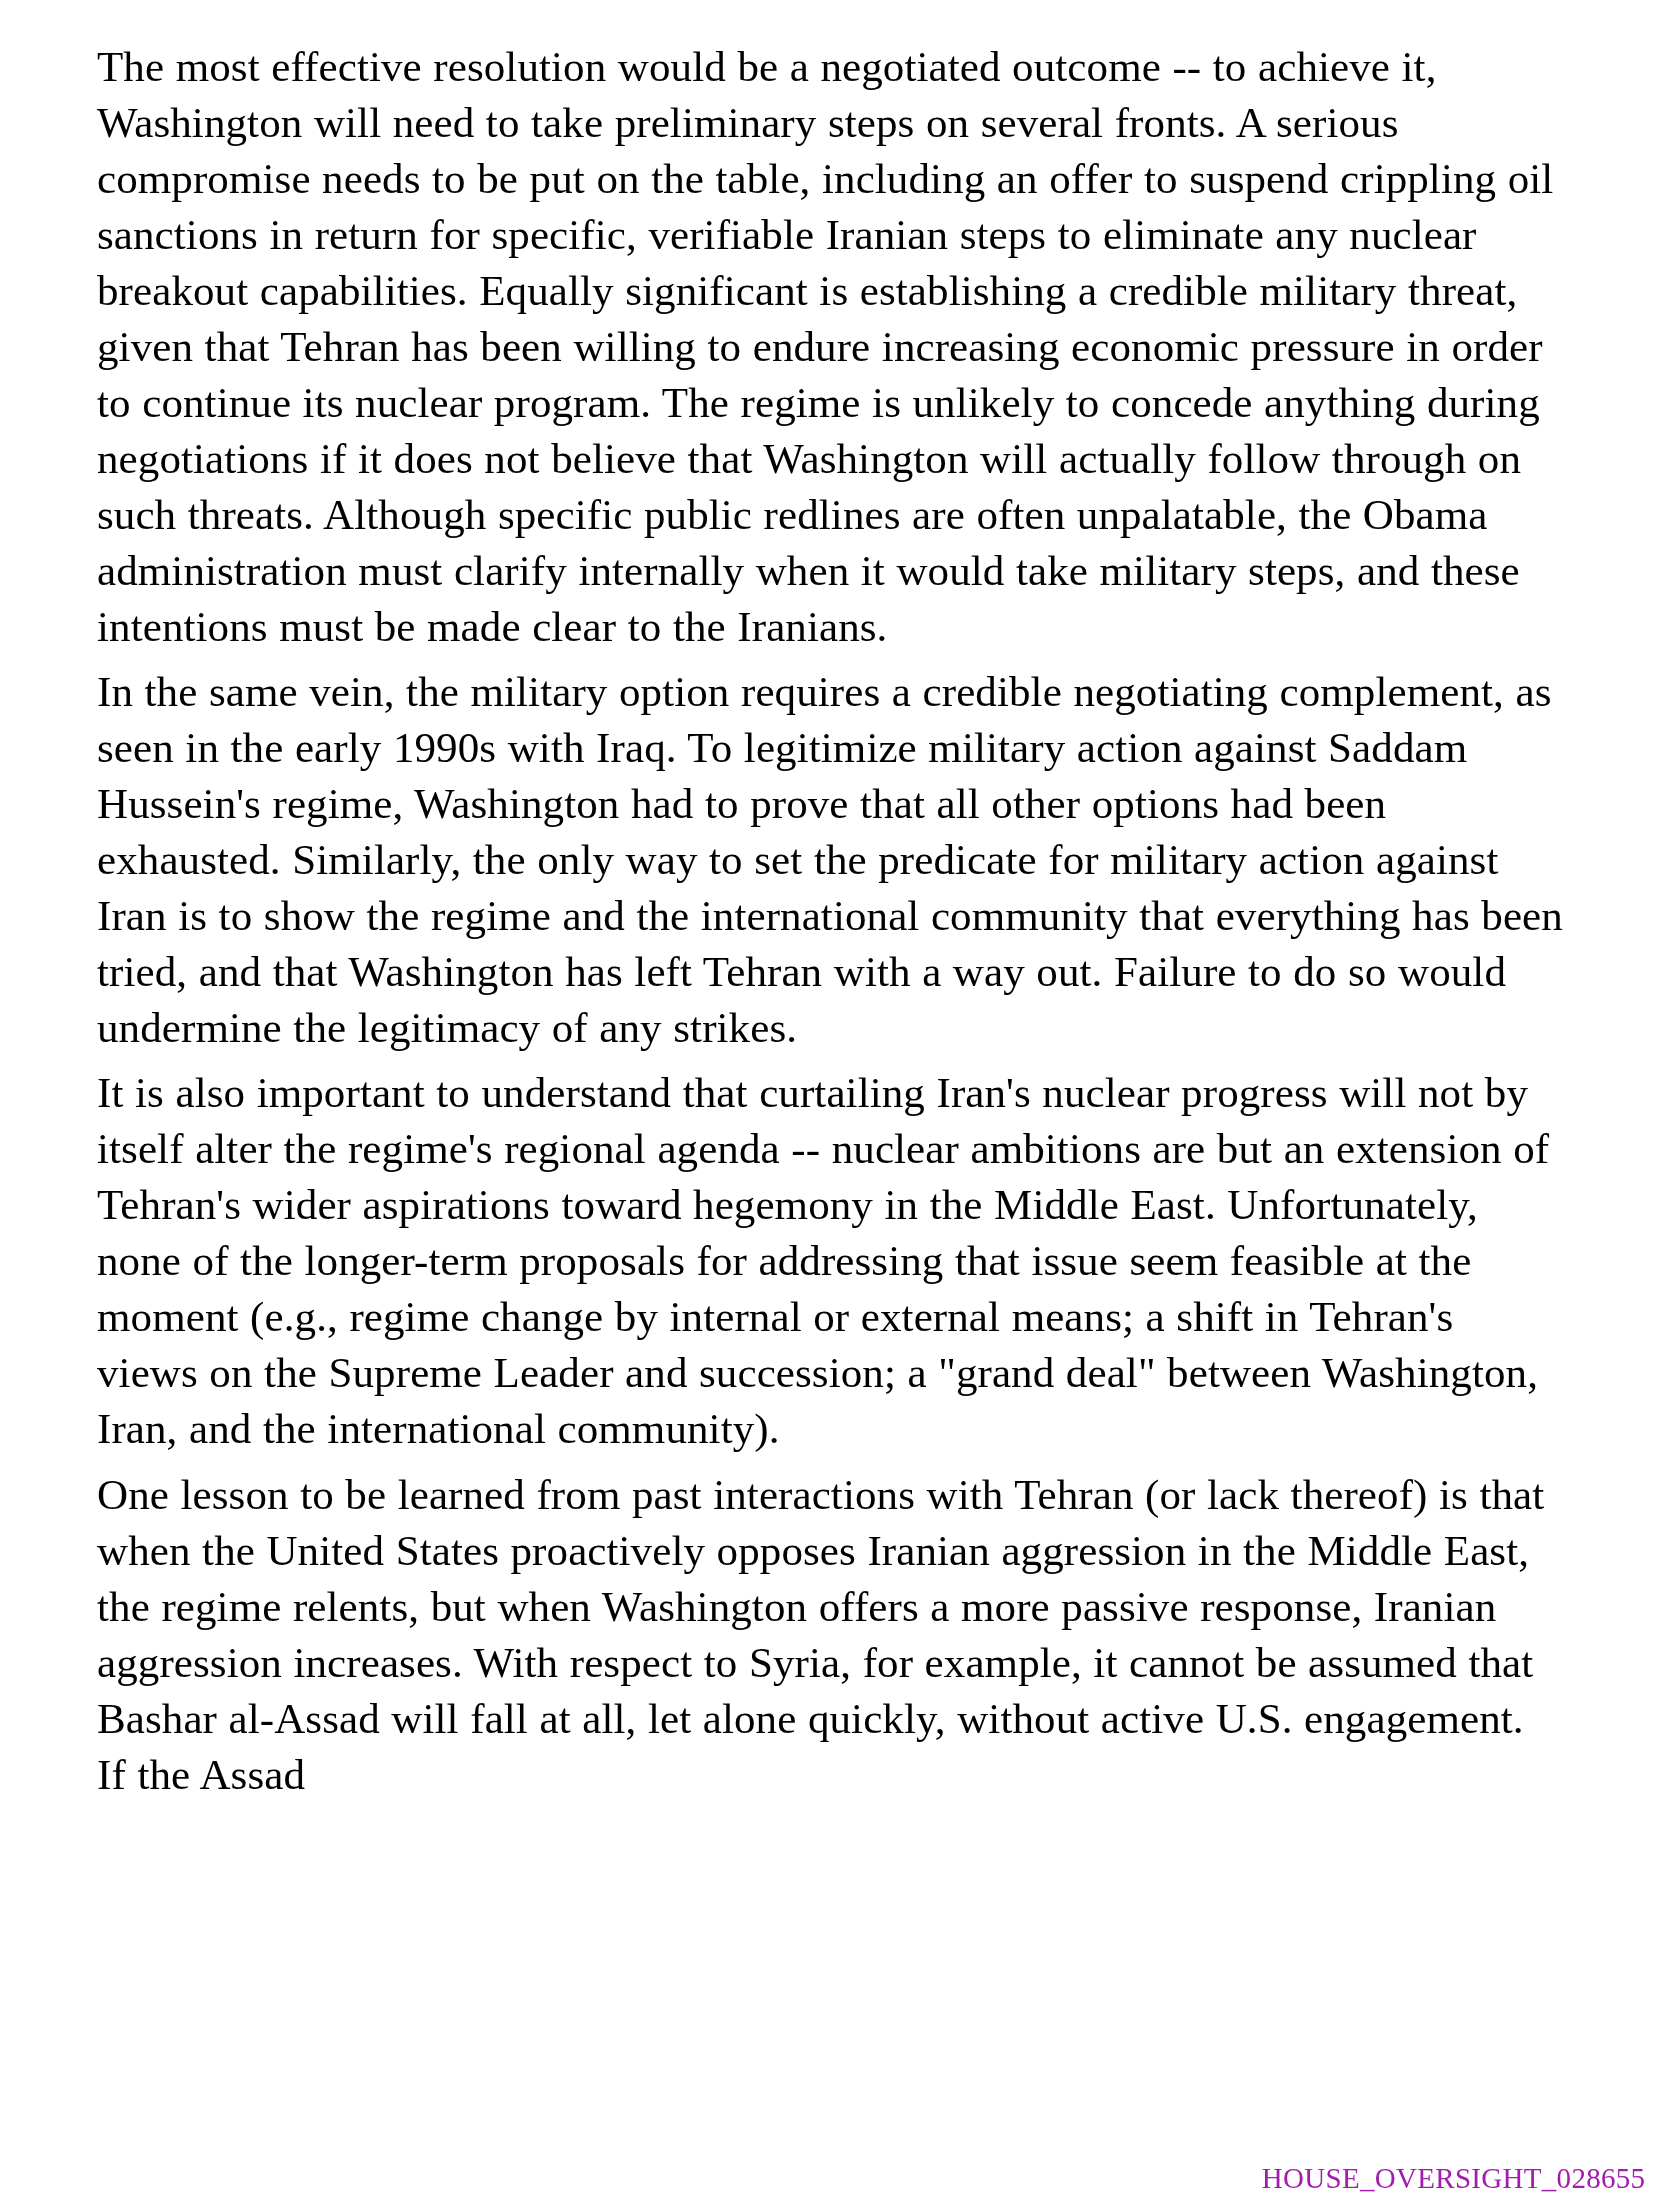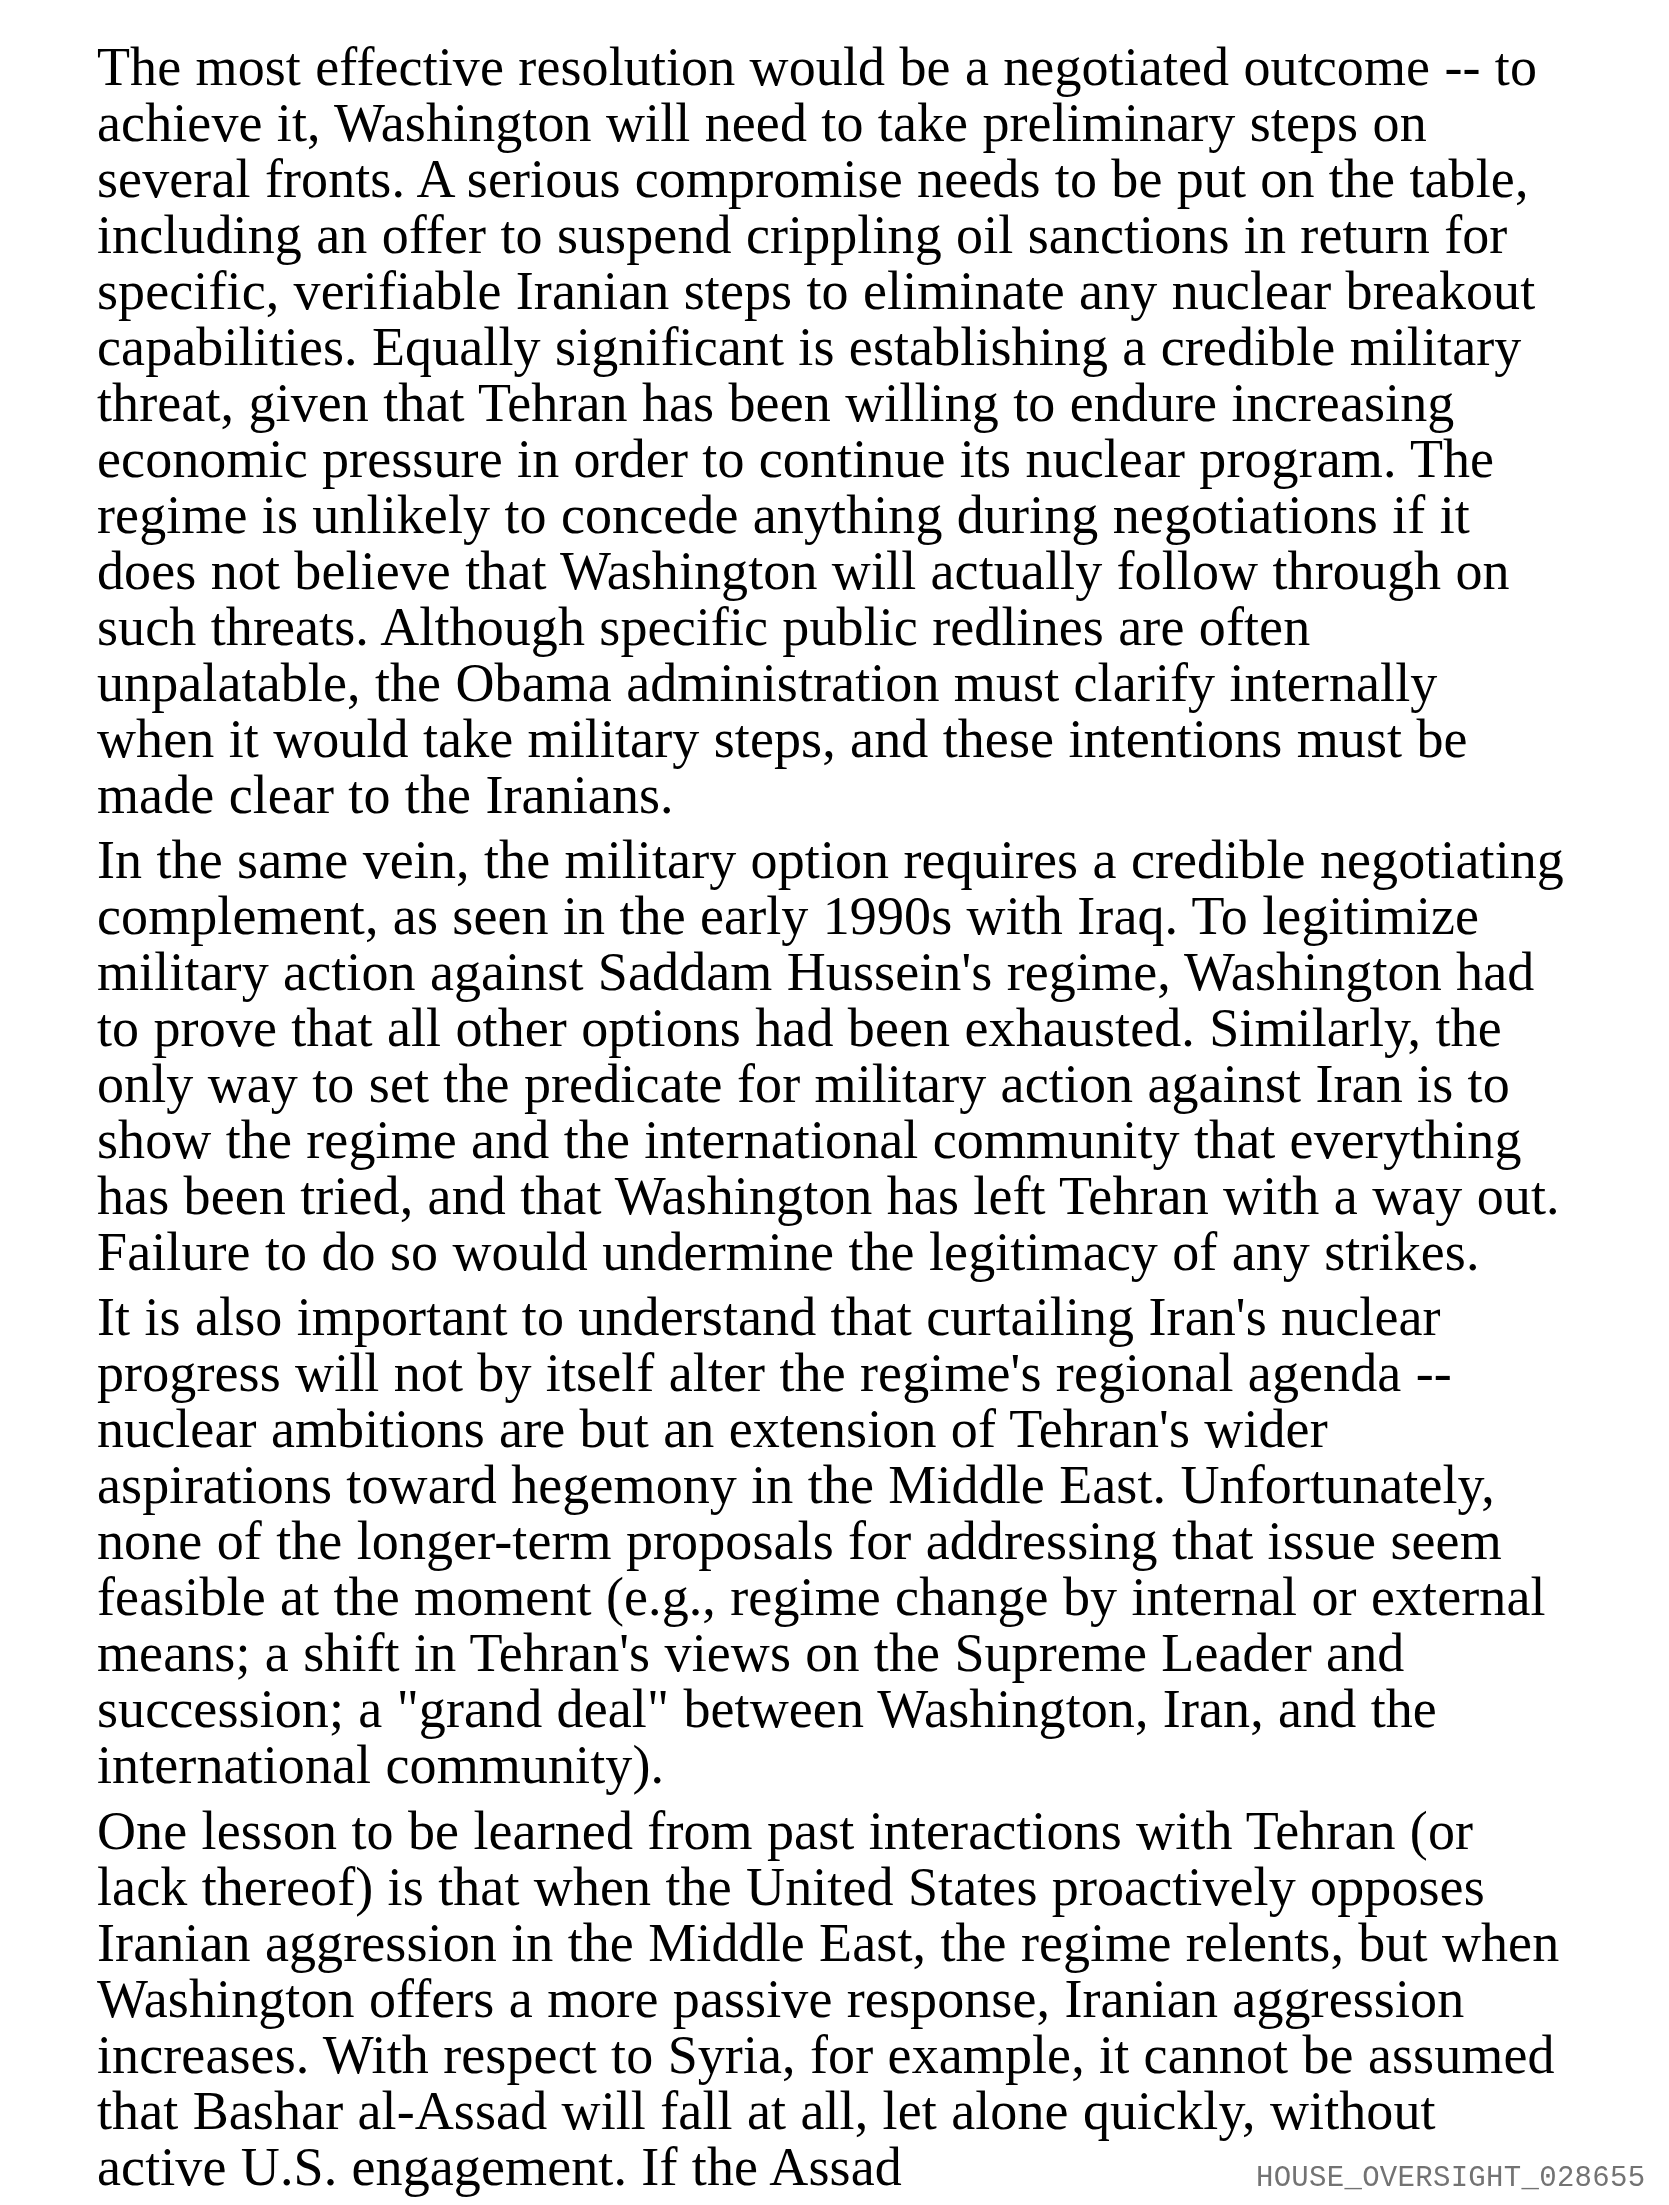--- a/index.html
+++ b/index.html
@@ -17,34 +17,34 @@
     box-sizing: border-box;
     overflow: hidden;
   }
   .text-body {
     position: absolute;
     top: 39px;
     left: 97px;
     right: 105px;
   }
   .text-body p {
-    font-size: 54px;
+    font-size: 43px;
     line-height: 56px;
     margin: 0 0 9.2px 0;
     text-align: left;
     letter-spacing: 0.1px;
     word-spacing: 0.7px;
   }
   .footer-id {
     position: absolute;
     right: 23.6px;
     bottom: 10.5px;
-    font-family: Liberation Mono, monospace;
+    font-family: Liberation Serif, serif;
     font-size: 29px;
-    color: #737373;
+    color: #a21caf;
     letter-spacing: 0.3px;
   }
 </style>
 </head>
 <body>
 
 <div class="page">
   <div class="text-body">
     <p>The most effective resolution would be a negotiated outcome -- to achieve it, Washington will need to take preliminary steps on several fronts. A serious compromise needs to be put on the table, including an offer to suspend crippling oil sanctions in return for specific, verifiable Iranian steps to eliminate any nuclear breakout capabilities. Equally significant is establishing a credible military threat, given that Tehran has been willing to endure increasing economic pressure in order to continue its nuclear program. The regime is unlikely to concede anything during negotiations if it does not believe that Washington will actually follow through on such threats. Although specific public redlines are often unpalatable, the Obama administration must clarify internally when it would take military steps, and these intentions must be made clear to the Iranians.</p>
     <p>In the same vein, the military option requires a credible negotiating complement, as seen in the early 1990s with Iraq. To legitimize military action against Saddam Hussein's regime, Washington had to prove that all other options had been exhausted. Similarly, the only way to set the predicate for military action against Iran is to show the regime and the international community that everything has been tried, and that Washington has left Tehran with a way out. Failure to do so would undermine the legitimacy of any strikes.</p>

